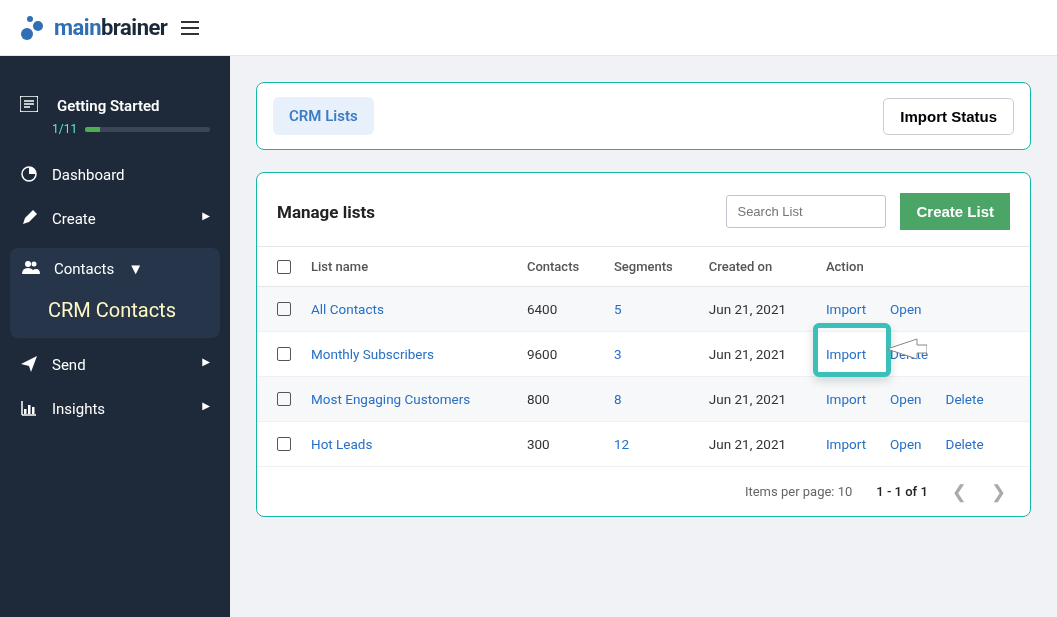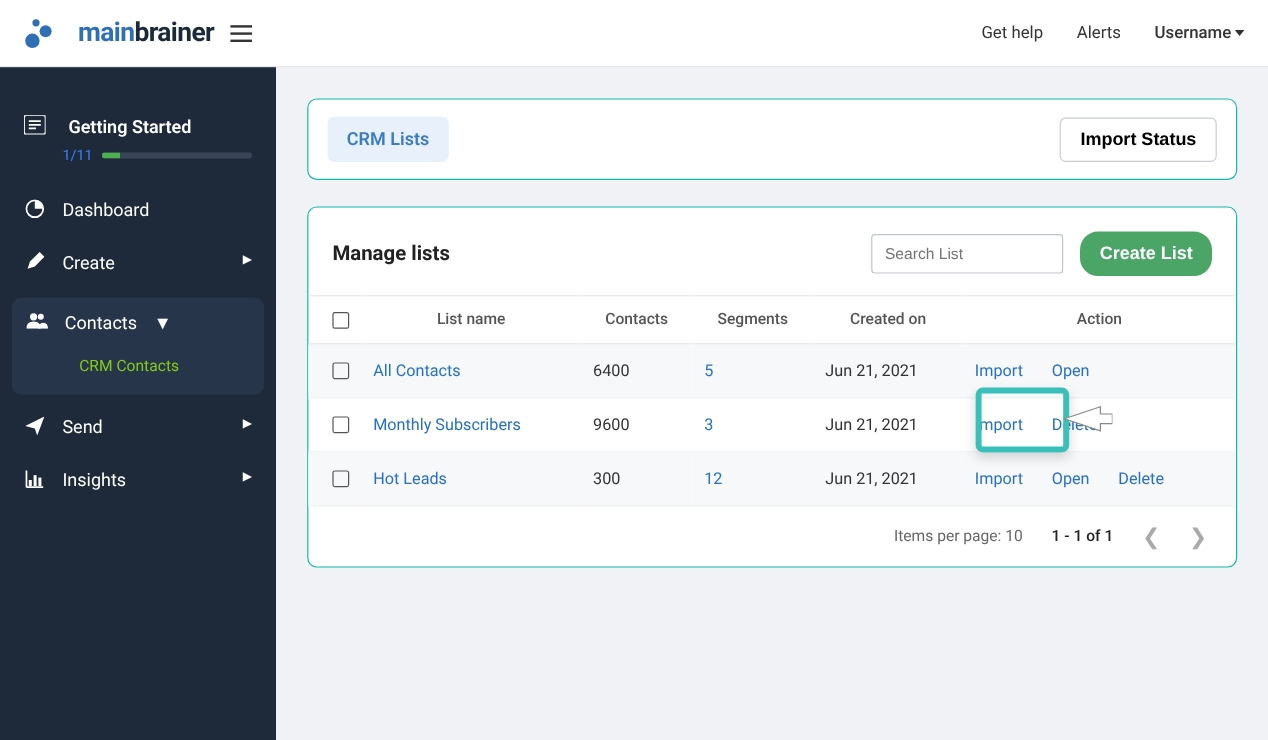--- a/index.html
+++ b/index.html
@@ -1,55 +1,55 @@
 <!DOCTYPE html>
 <html><head>
 <meta charset="utf-8">
 <style>
 *{box-sizing:border-box;margin:0;padding:0}
 body{font-family:-apple-system,BlinkMacSystemFont,"Segoe UI",Roboto,Arial,sans-serif;background:#f0f2f5;width:1057px;height:617px;overflow:hidden}
 .topbar{height:56px;background:#fff;border-bottom:1px solid #e5e7eb;display:flex;align-items:center;padding:0 20px;justify-content:space-between}
 .logo-area{display:flex;align-items:center;gap:8px}
-.logo{display:flex;align-items:center;gap:17px}
+.logo{display:flex;align-items:center;gap:6px}
 .logo-dots{position:relative;width:28px;height:28px}
 .logo-text{font-size:22px;font-weight:700;color:#2f6fb5;letter-spacing:-0.5px}
 .logo-text .dark{color:#1a2a3a}
 .hamburger{width:18px;height:14px;display:flex;flex-direction:column;justify-content:space-between;margin-left:6px;cursor:pointer}
 .hamburger span{height:2px;background:#333;width:100%}
 .top-right{display:flex;align-items:center;gap:28px;font-size:14px;color:#333}
 .top-link{cursor:pointer}
 .username{font-weight:500;display:flex;align-items:center;gap:3px}
 .caret-down{width:0;height:0;border-left:4px solid transparent;border-right:4px solid transparent;border-top:5px solid #333}
 .layout{display:flex;height:561px}
 .sidebar{width:230px;background:#1e2a3a;color:#fff;padding-top:26px}
 .side-item{padding:12px 20px;display:flex;align-items:flex-start;gap:14px;font-size:15px;cursor:pointer;position:relative}
 .side-item .chev{position:absolute;right:20px;font-size:10px}
 .side-icon{width:18px;text-align:center;font-size:15px}
 .getting-started{padding:14px 20px 18px 20px}
 .gs-head{display:flex;align-items:center;gap:19px;font-size:15px;font-weight:600}
 .gs-progress{display:flex;align-items:center;gap:8px;margin-top:6px;margin-left:32px}
-.gs-count{font-size:12px;color:#3b82f6}
+.gs-count{font-size:12px;color:#5eead4}
 .gs-bar{flex:1;height:5px;background:#3a4657;border-radius:2px;position:relative;overflow:hidden}
 .gs-bar-fill{position:absolute;left:0;top:0;bottom:0;width:12%;background:#4caf50}
 .contacts-group{background:#26354a;border-radius:8px;margin:6px 10px;padding-bottom:8px}
 .contacts-head{padding:12px 12px;display:flex;align-items:center;gap:14px;font-size:15px;cursor:pointer;position:relative}
-.contacts-sub{padding:8px 12px 8px 56px;font-size:13px;color:#84cc16;cursor:pointer}
+.contacts-sub{padding:8px 12px 8px 38px;font-size:20px;color:#fef9c3;cursor:pointer}
 .main{flex:1;padding:26px 26px;overflow:auto}
 .card{background:#fff;border:1px solid #14b8a6;border-radius:8px}
 .header-card{padding:14px 16px;display:flex;align-items:center;justify-content:space-between;margin-bottom:22px}
 .crm-tab{background:#e8f0fb;color:#3b7cc4;font-weight:600;padding:10px 16px;border-radius:6px;font-size:15px}
 .import-status-btn{border:1px solid #c9ced4;background:#fff;padding:9px 16px;border-radius:5px;font-size:15px;font-weight:600;cursor:pointer}
 .manage-card{padding:0}
 .manage-head{display:flex;align-items:center;justify-content:space-between;padding:20px 20px 16px 20px}
 .manage-title{font-size:17px;font-weight:700;color:#222}
 .manage-actions{display:flex;align-items:center;gap:14px}
 .search-input{border:1px solid #bfc5cc;border-radius:3px;padding:8px 10px;font-size:13px;width:160px}
-.create-btn{background:#4aa567;color:#fff;border:none;padding:10px 16px;border-radius:15px;font-size:15px;font-weight:600;cursor:pointer}
+.create-btn{background:#4aa567;color:#fff;border:none;padding:10px 16px;border-radius:0;font-size:15px;font-weight:600;cursor:pointer}
 table{width:100%;border-collapse:collapse}
-thead th{text-align:center;font-size:13px;font-weight:500;color:#555;padding:12px 10px;border-top:1px solid #e3e6ea;border-bottom:1px solid #e3e6ea}
+thead th{text-align:left;font-size:13px;font-weight:500;color:#555;padding:12px 10px;border-top:1px solid #e3e6ea;border-bottom:1px solid #e3e6ea}
 thead th:first-child{padding-left:20px;width:44px}
 tbody td{padding:14px 10px;font-size:13.5px;color:#333;border-bottom:1px solid #eef0f3}
 tbody td:first-child{padding-left:20px}
 tbody tr:nth-child(odd){background:#f7f8fa}
 .link{color:#2670c6;cursor:pointer}
 .actions{display:flex;gap:24px;align-items:center}
 .chk{width:14px;height:14px;border:1.5px solid #555;border-radius:2px;cursor:pointer}
 .pagination{display:flex;align-items:center;justify-content:flex-end;gap:24px;padding:14px 24px;font-size:13px;color:#666}
 .page-arrow{color:#aaa;font-size:18px;cursor:pointer;user-select:none}
 .highlight-box{position:absolute;border:5px solid #3ac0b8;border-radius:6px;width:78px;height:54px;pointer-events:none;box-shadow:0 4px 10px rgba(0,0,0,0.15)}
@@ -68,28 +68,20 @@
         <circle cx="10" cy="5" r="3" fill="#2f6fb5"></circle>
       </svg>
       <span class="logo-text"><span>main</span><span class="dark">brainer</span></span>
     </div>
     <div class="hamburger">
         <span></span>
         <span></span>
         <span></span>
       </div>
   </div>
-  <div class="top-right">
-    <span class="top-link">Get help</span>
-    <span class="top-link">Alerts</span>
-    <span class="username">
-        <span>Username</span>
-        <span class="caret-down"></span>
-      </span>
-  </div>
 </div>
 
 <div class="layout">
   <div class="sidebar">
     <div class="getting-started">
       <div class="gs-head">
         <span class="side-icon">
           <svg width="18" height="16" viewBox="0 0 18 16">
               <rect x="0" y="0" width="18" height="16" rx="2" fill="none" stroke="#fff" stroke-width="1.5"></rect>
               <line x1="4" y1="5" x2="14" y2="5" stroke="#fff" stroke-width="1.5"></line>
@@ -225,20 +217,36 @@
                   <div class="actions">
                     <span class="link">Import</span>
                     <span class="link">Delete</span>
                   </div>
                 </td>
               </tr>
               <tr>
                 <td>
                   <div class="chk"></div>
                 </td>
+                <td><span class="link">Most Engaging Customers</span></td>
+                <td>800</td>
+                <td><span class="link">8</span></td>
+                <td>Jun 21, 2021</td>
+                <td>
+                  <div class="actions">
+                    <span class="link">Import</span>
+                    <span class="link">Open</span>
+                    <span class="link">Delete</span>
+                  </div>
+                </td>
+              </tr>
+              <tr>
+                <td>
+                  <div class="chk"></div>
+                </td>
                 <td><span class="link">Hot Leads</span></td>
                 <td>300</td>
                 <td><span class="link">12</span></td>
                 <td>Jun 21, 2021</td>
                 <td>
                   <div class="actions">
                     <span class="link">Import</span>
                     <span class="link">Open</span>
                     <span class="link">Delete</span>
                   </div>

